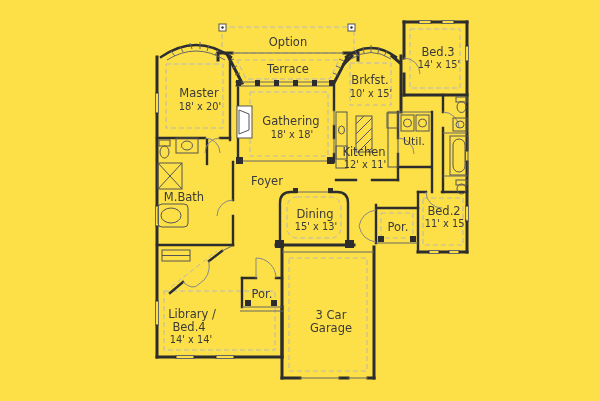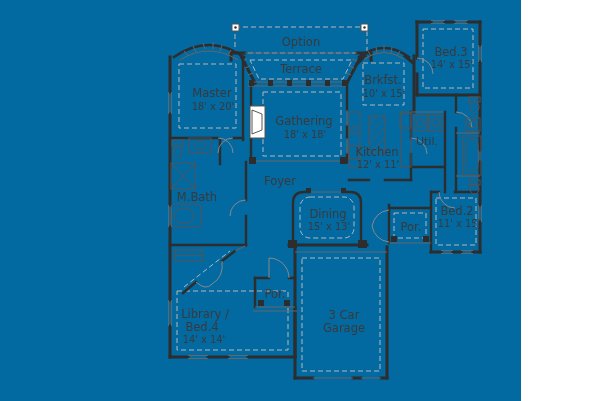--- a/index.html
+++ b/index.html
@@ -1,16 +1,16 @@
 <!DOCTYPE html>
 <html style="--wall: #2d2d2d; --thin-line: #666666; --dashed: #b8b8b8; --door-arc: #888888; --fixture: #555555; --text: #3a3a3a;"><head>
 <meta charset="utf-8">
 <style>
   html,body{margin:0;padding:0;background:#fff;}
-  .plan-wrap{position:relative;width:508px;height:401px;background:#0369a1;overflow:hidden;padding-left:13px;}
+  .plan-wrap{position:relative;width:600px;height:401px;background:#fde047;overflow:hidden;}
   svg{display:block;}
   
   .w {stroke:var(--wall,#2d2d2d);stroke-width:3;fill:none;stroke-linecap:square;}
   .w2{stroke:var(--wall,#2d2d2d);stroke-width:2.4;fill:none;stroke-linecap:square;}
   .t {stroke:var(--thin-line,#666);stroke-width:1;fill:none;}
   .d {stroke:var(--dashed,#bbb);stroke-width:1;fill:none;stroke-dasharray:5 3;}
   .a {stroke:var(--door-arc,#888);stroke-width:1;fill:none;}
   .f {stroke:var(--fixture,#555);stroke-width:1;fill:#fff;}
   .fn{stroke:var(--fixture,#555);stroke-width:1;fill:none;}
   .post{fill:var(--wall,#2d2d2d);stroke:none;}

